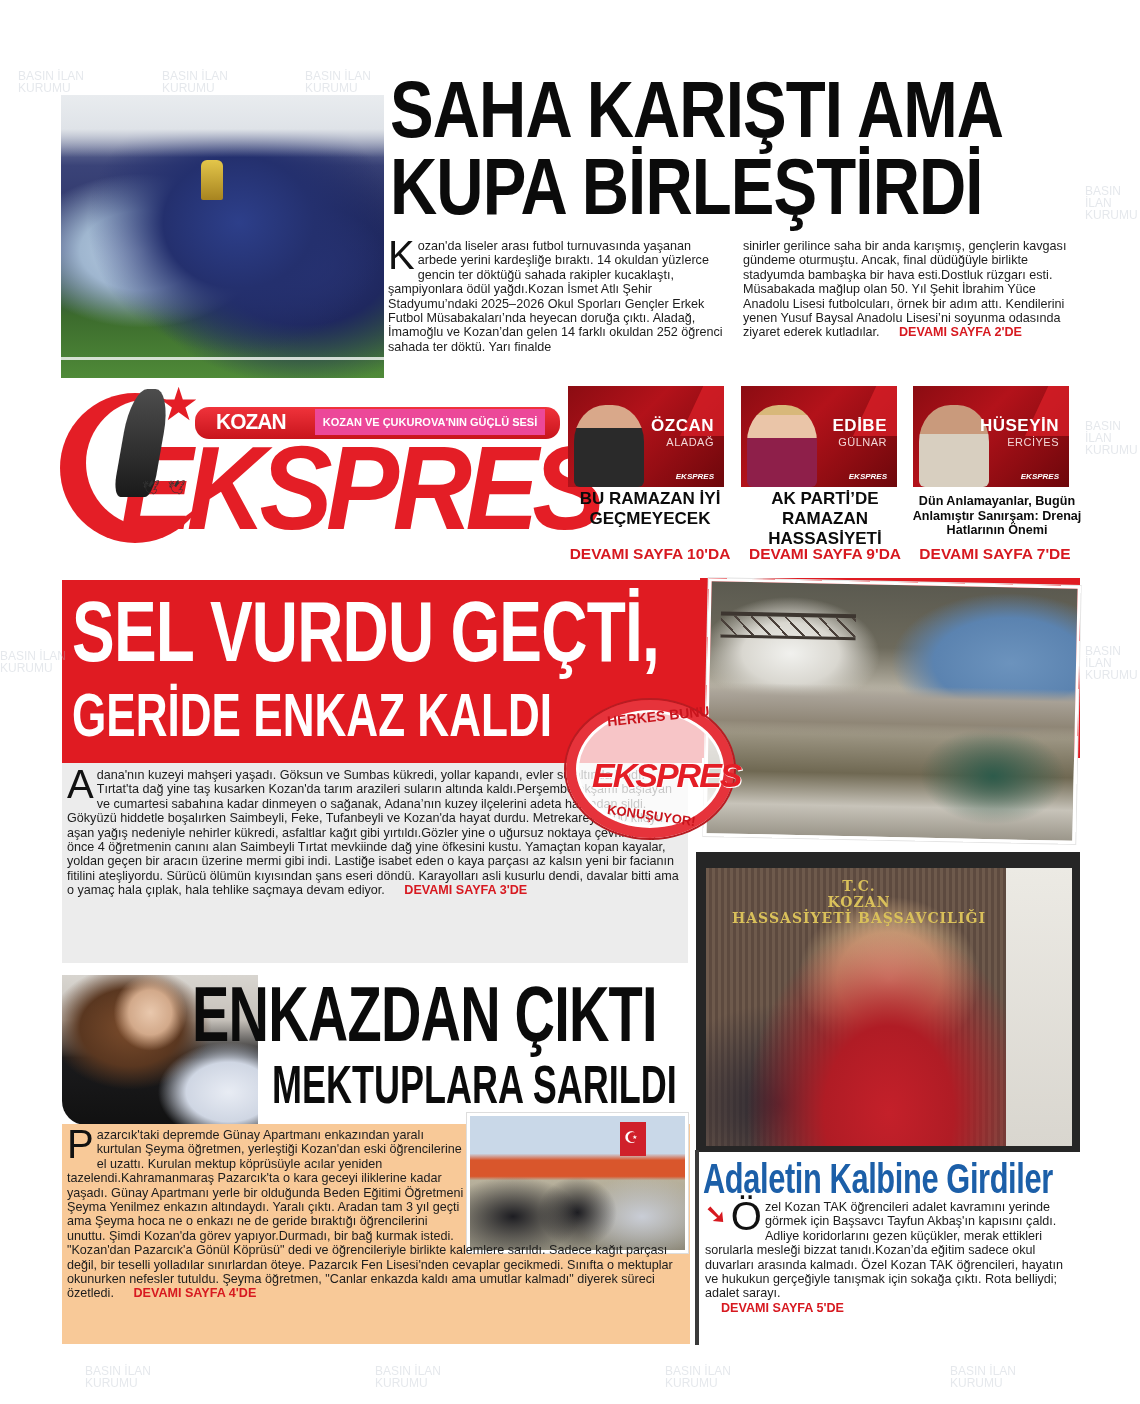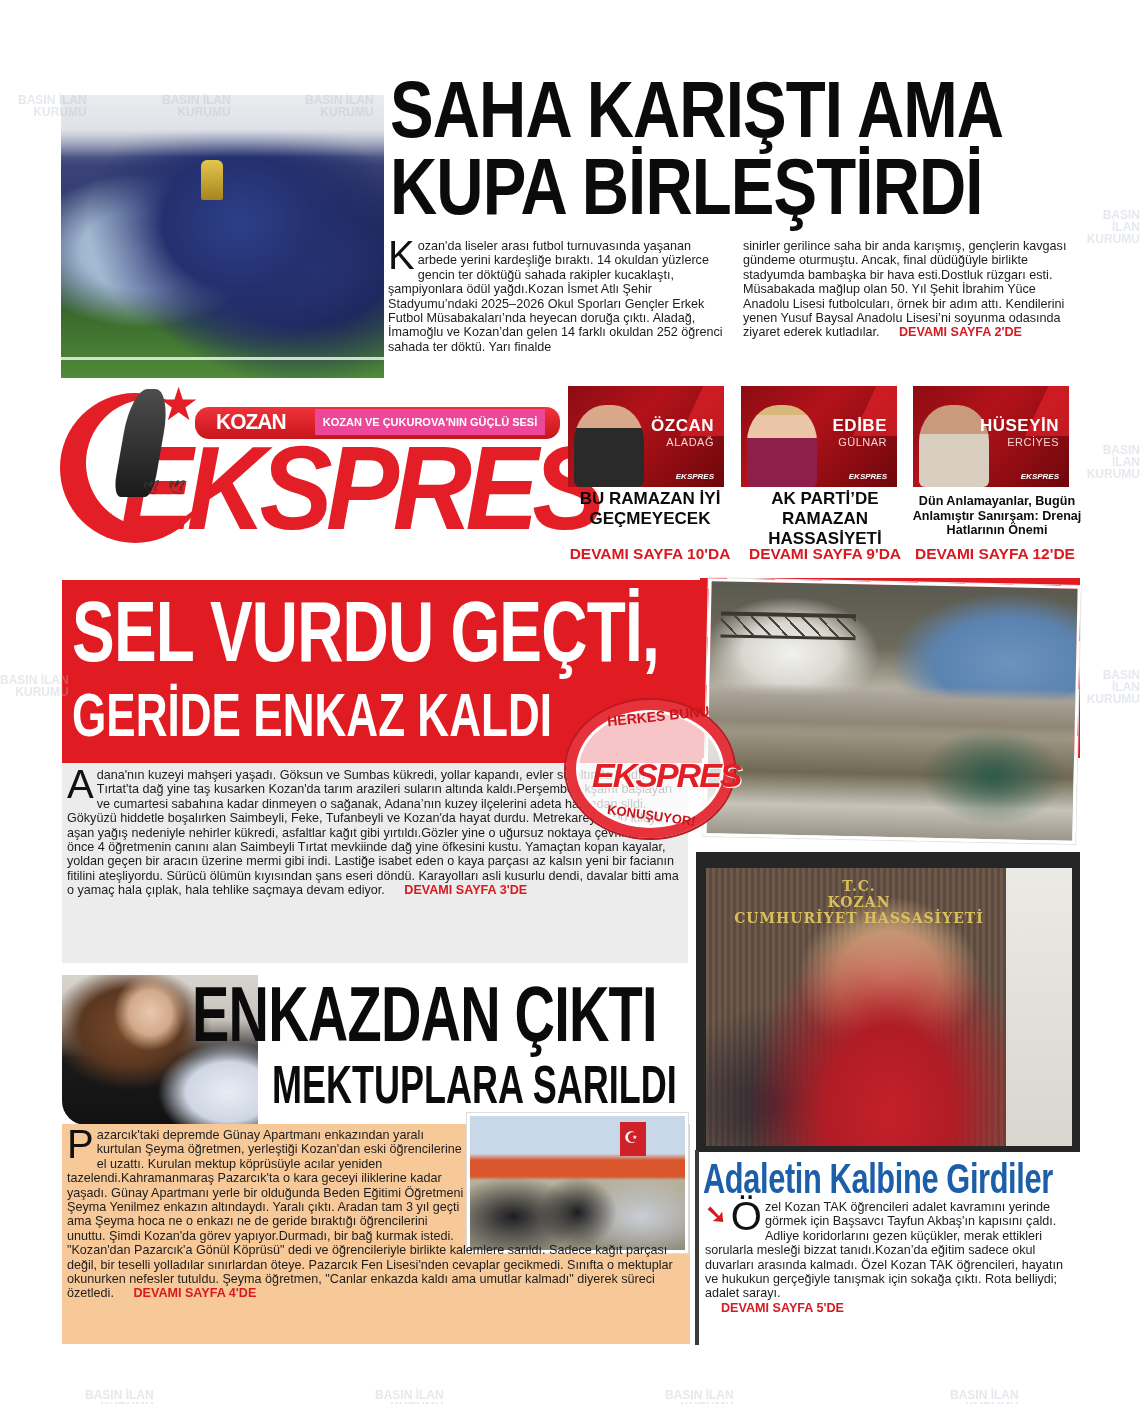--- a/index.html
+++ b/index.html
@@ -140,21 +140,21 @@
   .enkaz-text .narrow { width: 398px; }
 
   
   .adalet-frame { left: 696px; top: 852px; width: 384px; height: 300px; background:#262626; }
   .adalet-hl { left: 703px; top: 1156px; color:#1c5fa8; font-weight:700; font-size: 40px; line-height: 42px; transform: scale(0.77,1.05); transform-origin:left top; white-space:nowrap; letter-spacing:-0.5px; }
   .adalet-side { left: 695px; top: 1150px; width: 4px; height: 195px; background:#3a3a3a; }
   .adalet-text { left: 705px; top: 1200px; width: 372px; }
   .arrow { float:left; color:#d71920; font-size:26px; line-height:24px; margin: 2px 4px 0 0; font-weight:700; }
 
   
-  .wm { position:absolute; color: rgba(180,190,200,0.35); font-weight:700; font-size:12px; line-height:12px; text-align:right; pointer-events:none;margin-top:24px; }
+  .wm { position:absolute; color: rgba(180,190,200,0.35); font-weight:400; font-size:12px; line-height:12px; text-align:left; pointer-events:none; }
 </style>
 </head>
 <body>
 
 <div class="photo photo-football">
   <div class="trophy"></div>
   <div class="line"></div>
 </div>
 
 <div class="abs condensed hl-top">SAHA KARIŞTI AMA</div>
@@ -197,21 +197,21 @@
   <div class="lname">ERCİYES</div>
   <div class="mini">EKSPRES</div>
 </div>
 
 <div class="col-title" style="left:565px;">BU RAMAZAN İYİ GEÇMEYECEK</div>
 <div class="col-title" style="left:740px;">AK PARTİ’DE RAMAZAN HASSASİYETİ</div>
 <div class="col-title small" style="left:912px;">Dün Anlamayanlar, Bugün Anlamıştır Sanırşam: Drenaj Hatlarının Önemi</div>
 
 <div class="col-more" style="left:564px;">DEVAMI SAYFA 10'DA</div>
 <div class="col-more" style="left:739px;">DEVAMI SAYFA 9'DA</div>
-<div class="col-more" style="left:909px;">DEVAMI SAYFA 12'DE</div>
+<div class="col-more" style="left:909px;">DEVAMI SAYFA 7'DE</div>
 
 <div class="abs" style="left:700px; top:578px; width:380px; height:180px; background:#e01b22;"></div>
 <div class="abs flood-red">
   <div class="flood-hl1">SEL VURDU GEÇTİ,</div>
   <div class="flood-hl2">GERİDE ENKAZ KALDI</div>
 </div>
 <div class="photo photo-flood">
   <div class="flood-bridge"></div>
 </div>
 
@@ -227,21 +227,21 @@
   <div class="stamp-mid">EKSPRES</div>
   <div class="stamp-bot">KONUŞUYOR!</div>
 </div>
 
 <div class="abs adalet-frame"></div>
 <div class="photo photo-court">
   <div class="wall-right"></div>
   <div class="sign">
     <div>T.C.</div>
     <div>KOZAN</div>
-    <div>CUMHURİYET HASSASİYETİ</div>
+    <div>HASSASİYETİ BAŞSAVCILIĞI</div>
   </div>
 </div>
 <div class="abs adalet-side"></div>
 <div class="abs adalet-hl">Adaletin Kalbine Girdiler</div>
 <div class="abs bodytext adalet-text">
   <span class="arrow">➘</span><span class="dropcap">Ö</span><span>zel Kozan TAK öğrencileri adalet kavramını yerinde görmek için Başsavcı Tayfun Akbaş'ın kapısını çaldı. Adliye koridorlarını gezen küçükler, merak ettikleri sorularla mesleği bizzat tanıdı.Kozan’da eğitim sadece okul duvarları arasında kalmadı. Özel Kozan TAK öğrencileri, hayatın ve hukukun gerçeğiyle tanışmak için sokağa çıktı. Rota belliydi; adalet sarayı.</span>
   <div class="more">DEVAMI SAYFA 5'DE</div>
 </div>
 
 <div class="photo photo-woman"></div>

